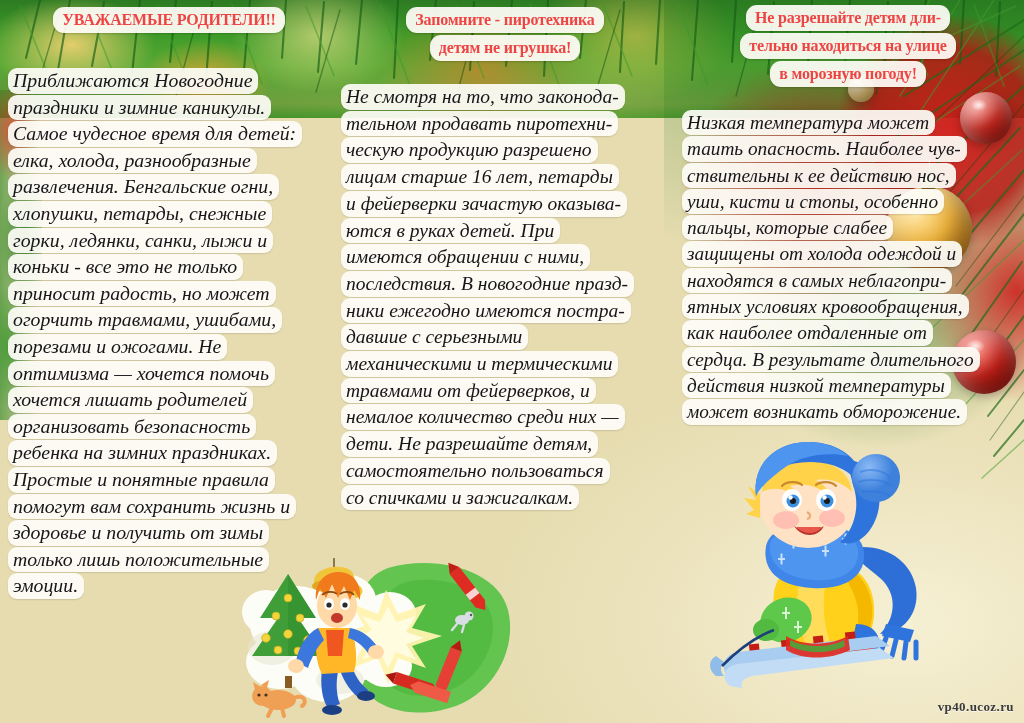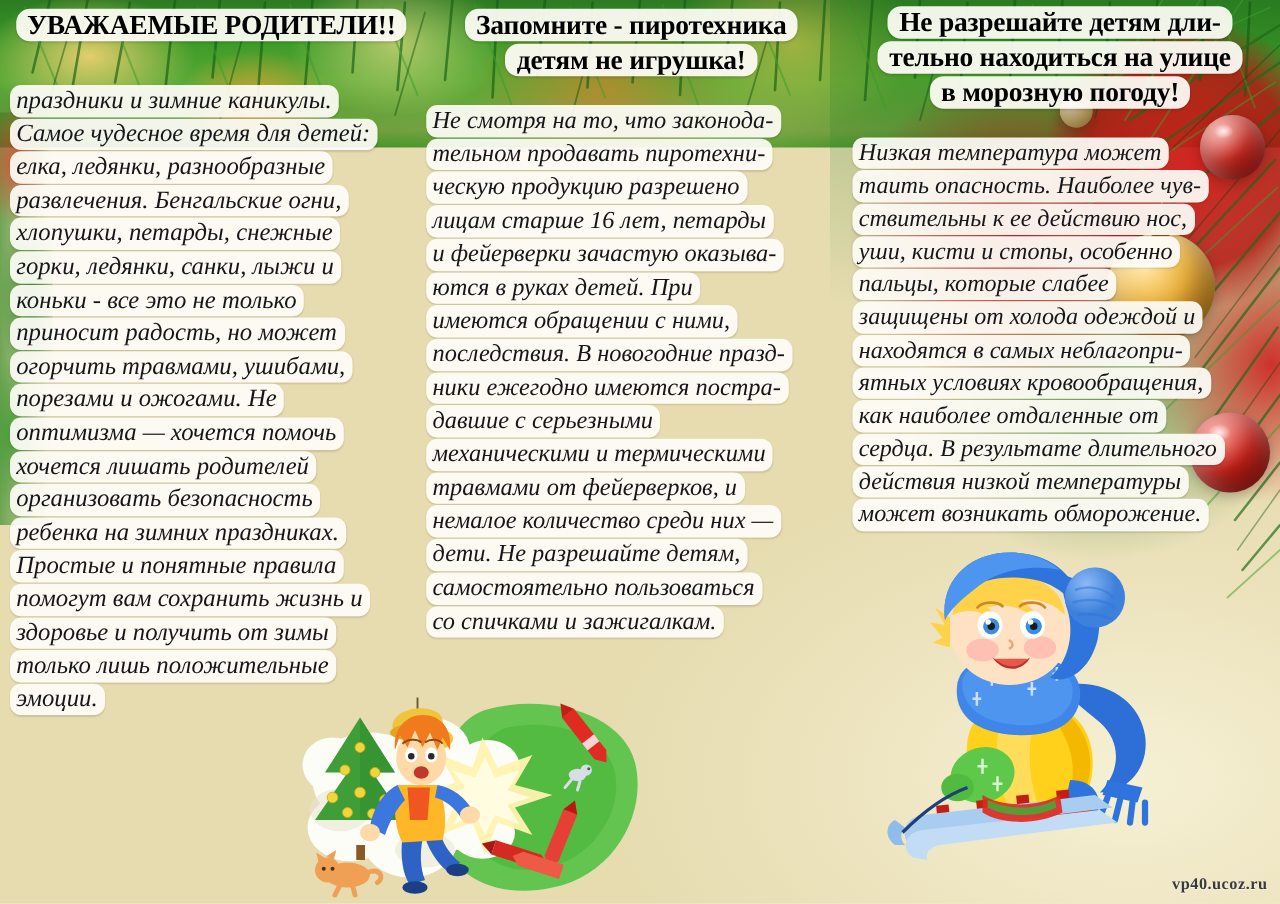--- a/index.html
+++ b/index.html
@@ -106,23 +106,23 @@
       radial-gradient(ellipse 30px 80px at 20% 78%, rgba(56,150,42,.7), rgba(56,150,42,0) 78%),
       linear-gradient(90deg, rgba(48,135,36,.65), rgba(239,232,198,0) 95%);
   }
 
   
 
   .heading {
     position: absolute;
     text-align: center;
     font-weight: bold;
-    font-size: 22px;
+    font-size: 16px;
     line-height: 25px;
-    color: #000000;
+    color: #ef4444;
     letter-spacing: -0.2px;
     z-index: 6;
   }
   .heading .hl {
     display: inline-block;
     background: rgba(255,253,248,.93);
     border-radius: 11px;
     padding: 0px 9px 1px 9px;
     margin: 1px 0;
     box-shadow: 0 1px 2px rgba(0,0,0,.18);
@@ -318,23 +318,24 @@
     <span class="hl">детям не игрушка!</span>
   </div>
 
   <div class="heading" id="heading-3">
     <span class="hl">Не разрешайте детям дли-</span><br>
     <span class="hl">тельно находиться на улице</span><br>
     <span class="hl">в морозную погоду!</span>
   </div>
 
   <div class="column" id="column-1">
+    <span class="line">Приближаются  Новогодние</span>
     <span class="line">праздники и зимние каникулы.</span>
     <span class="line">Самое чудесное время для детей:</span>
-    <span class="line">елка, ледянки, разнообразные</span>
+    <span class="line">елка, холода, разнообразные</span>
     <span class="line">развлечения. Бенгальские огни,</span>
     <span class="line">хлопушки, петарды, снежные</span>
     <span class="line">горки, ледянки, санки, лыжи и</span>
     <span class="line">коньки - все это не только</span>
     <span class="line">приносит радость, но может</span>
     <span class="line">огорчить травмами, ушибами,</span>
     <span class="line">порезами и ожогами. Не</span>
     <span class="line">оптимизма — хочется помочь</span>
     <span class="line">хочется лишать родителей</span>
     <span class="line">организовать безопасность</span>

